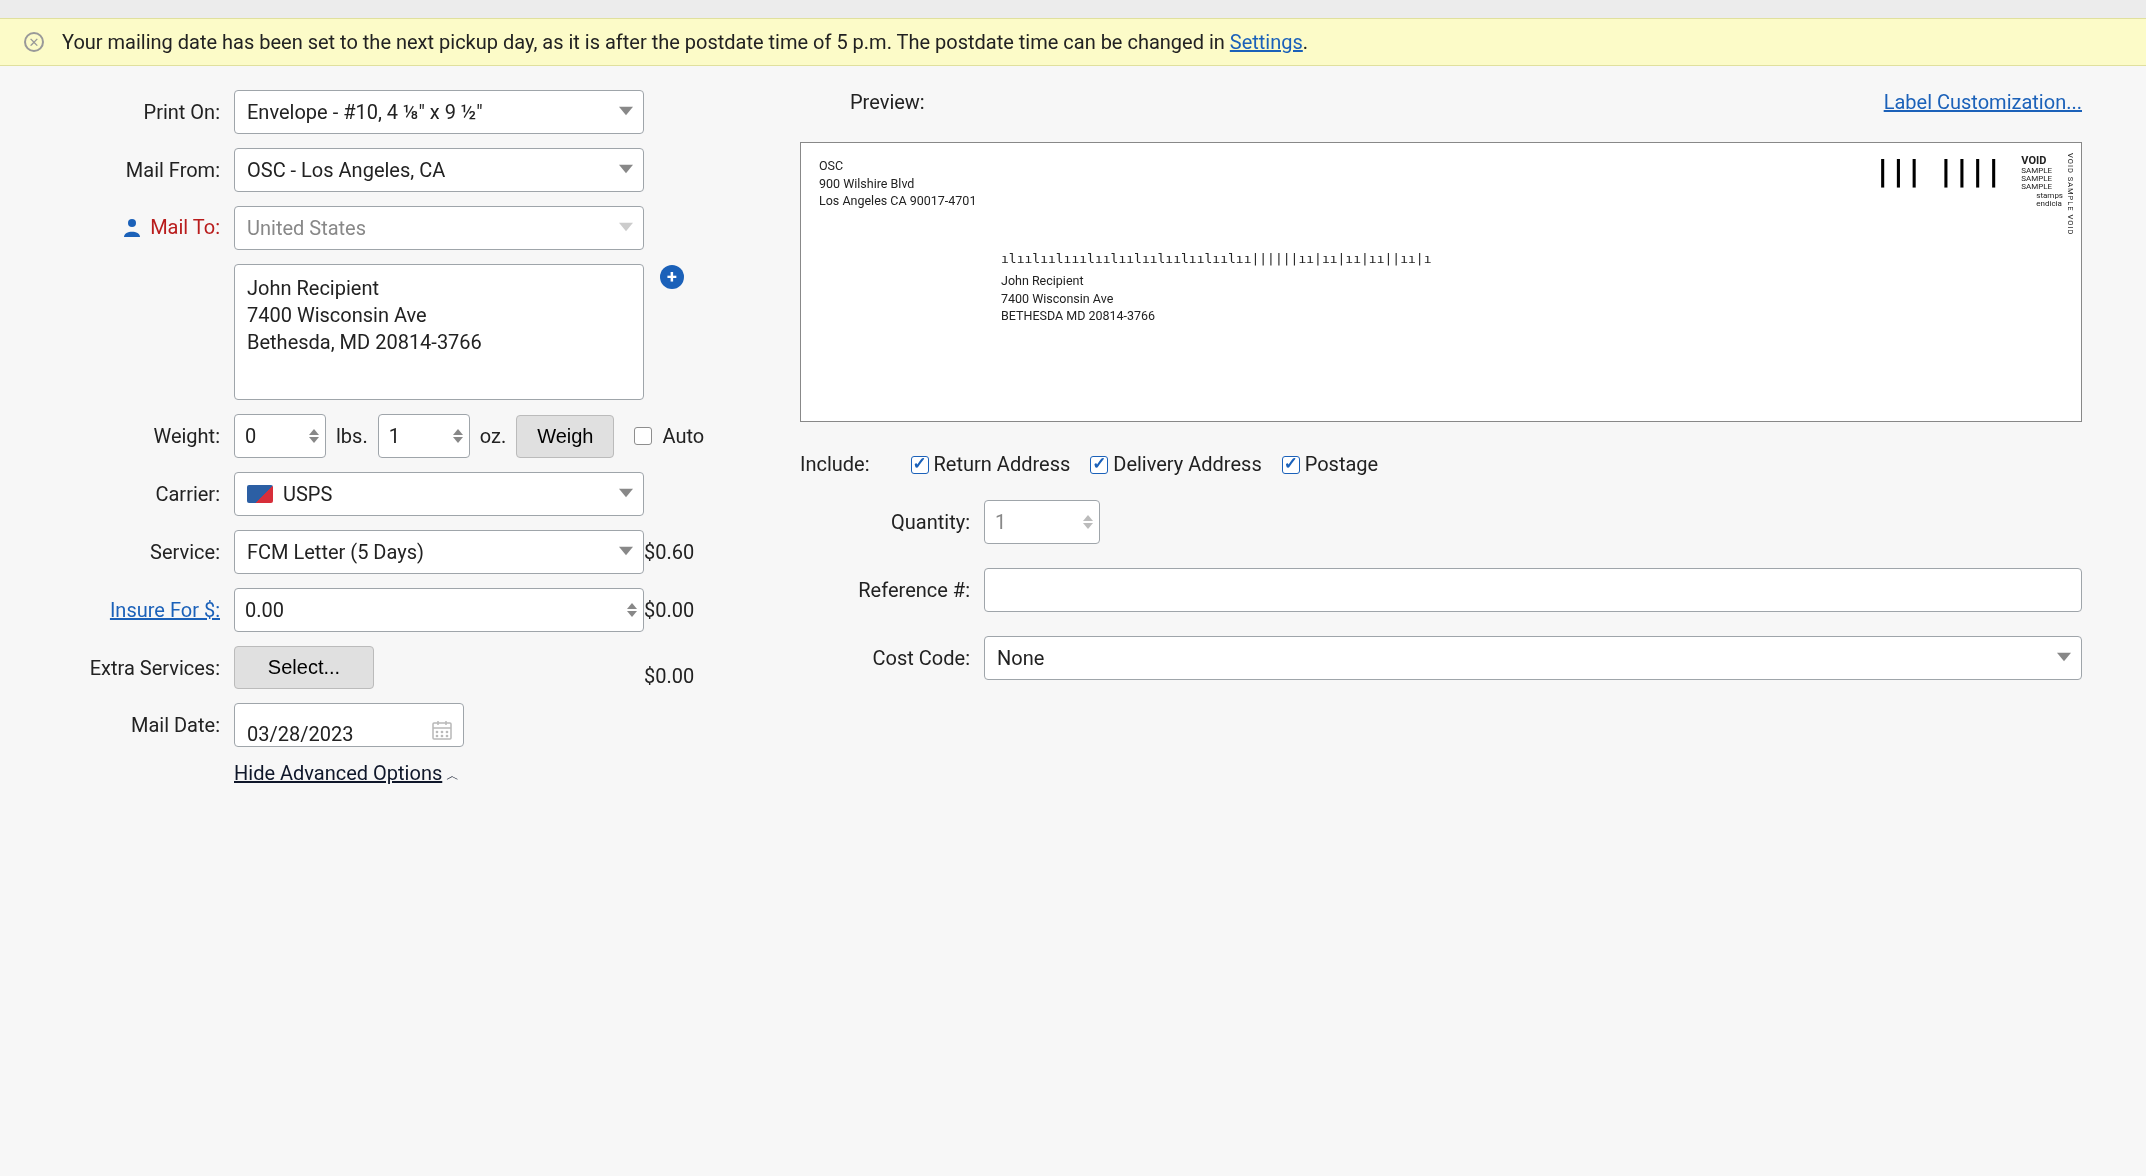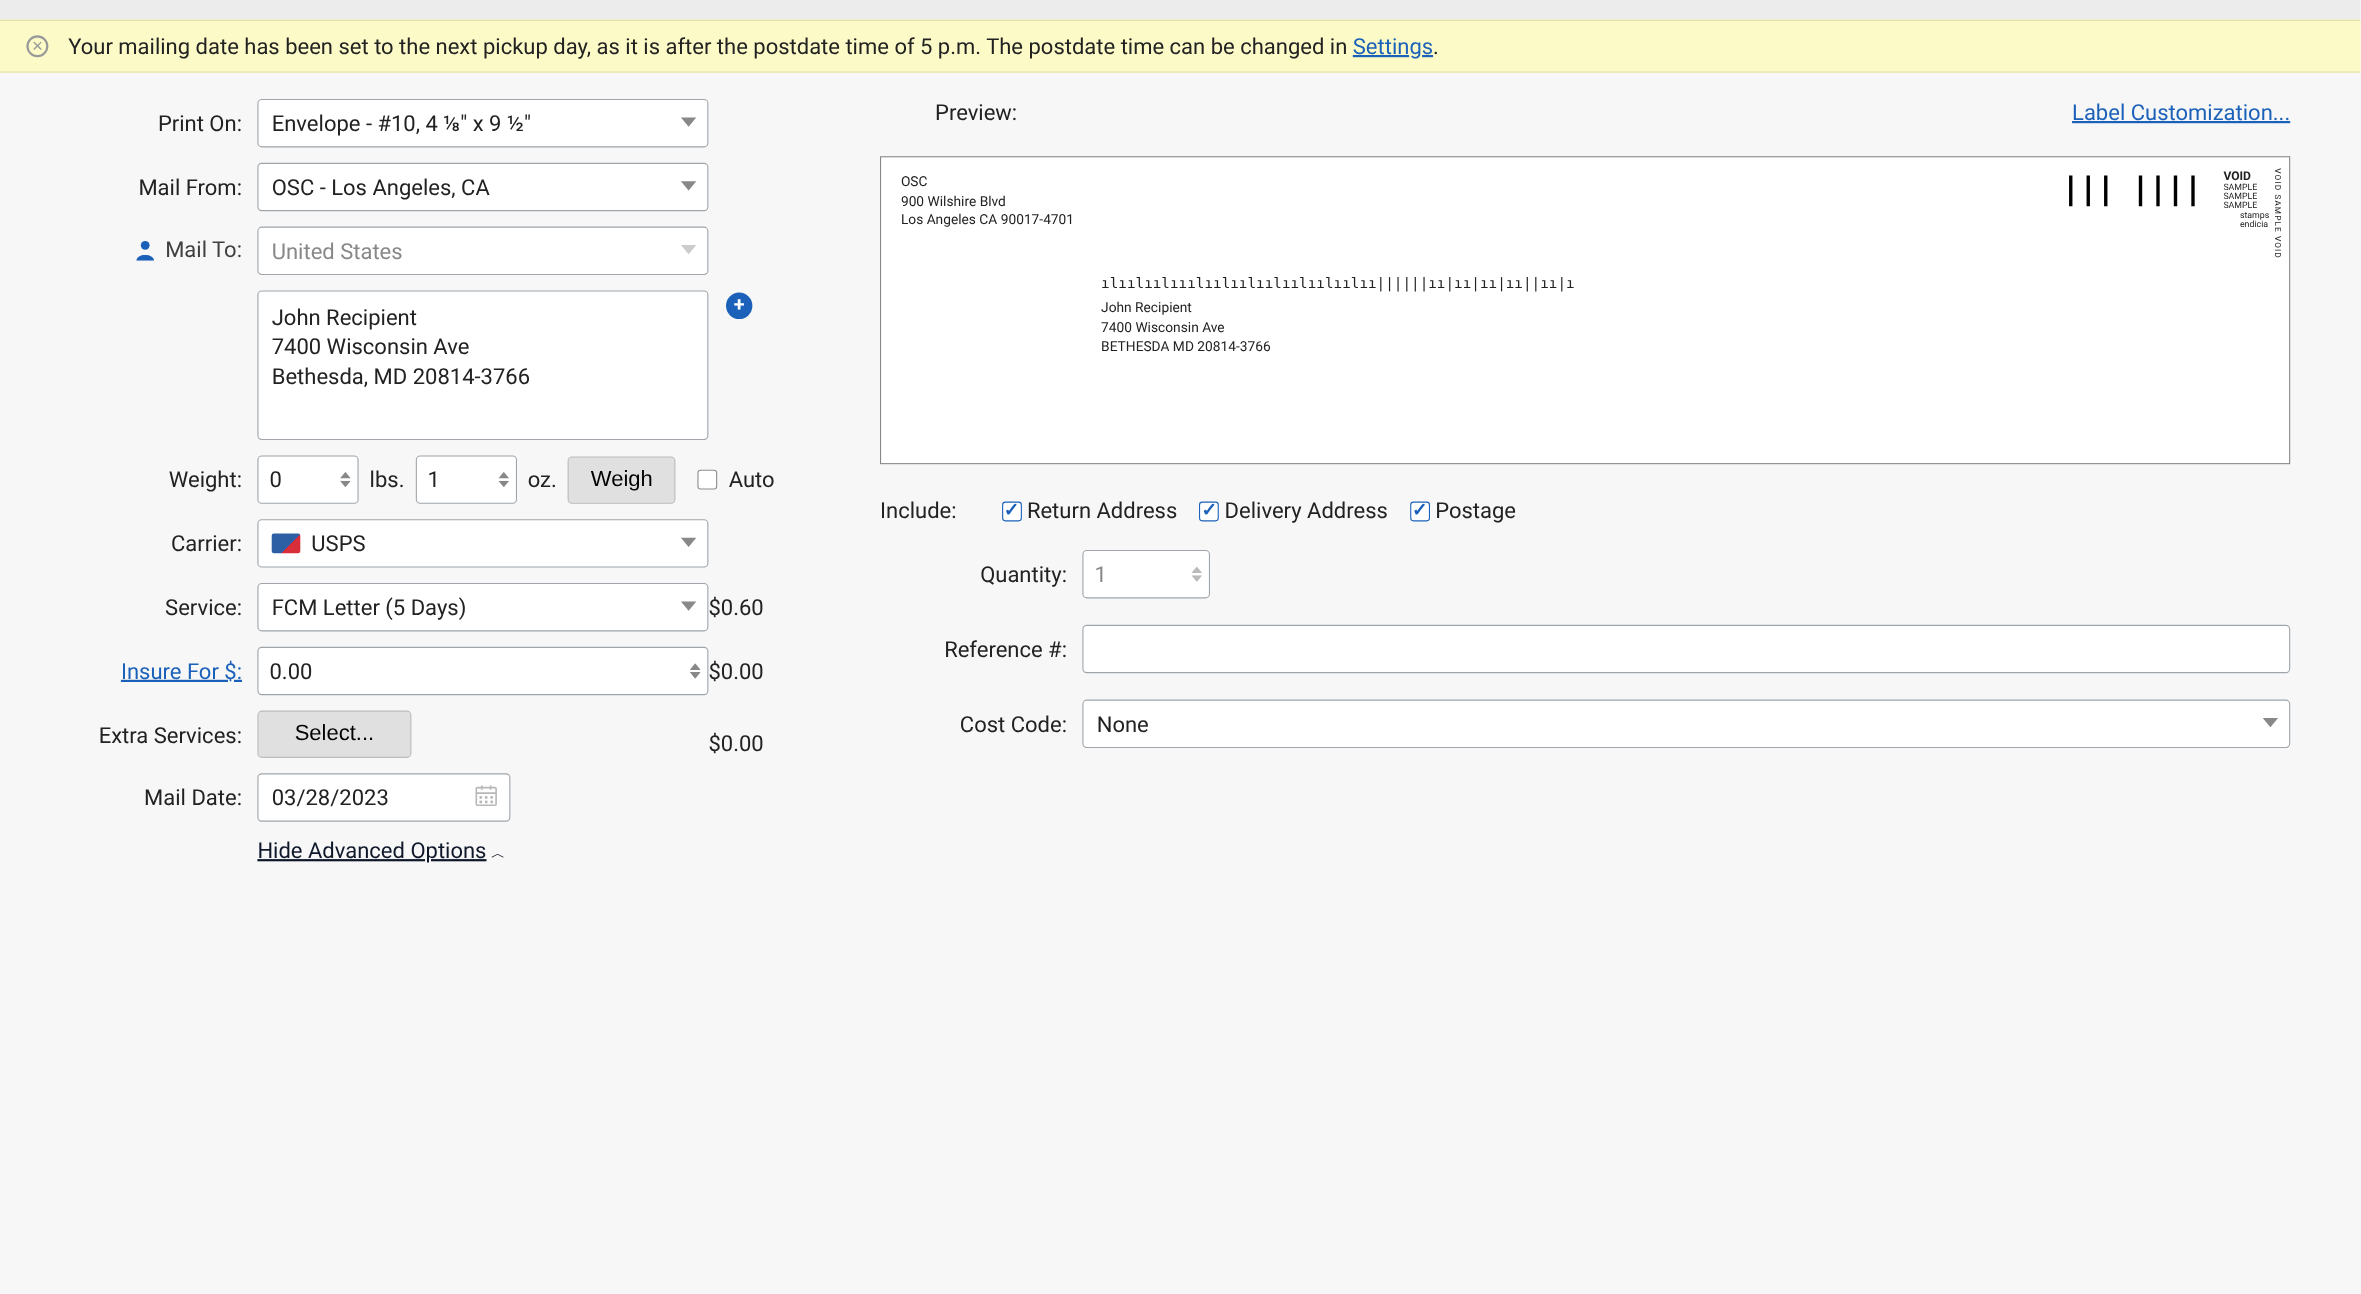--- a/index.html
+++ b/index.html
@@ -48,21 +48,21 @@
     grid-template-columns: 230px 410px 1fr;
     align-items: center;
     margin-bottom: 14px;
     column-gap: 0;
   }
   .form-row .label {
     text-align: right;
     padding-right: 14px;
     color: #222;
   }
-  .form-row .label.mail-to { color: #404040; position: relative; }
+  .form-row .label.mail-to { color: #b91c1c; position: relative; }
   .person-icon {
     color: #1B61B9;
     margin-right: 8px;
     display: inline-block;
     vertical-align: -3px;
   }
   .select, .textbox {
     width: 100%;
     height: 44px;
     border: 1px solid #9FA5AA;
@@ -173,21 +173,21 @@
     border-radius: 2px;
     margin-right: 10px;
   }
   .date-input {
     width: 230px;
     height: 44px;
     border: 1px solid #9FA5AA;
     border-radius: 4px;
     background: #fff;
     display: flex;
-    align-items: center;
+    align-items: flex-end;
     padding: 0 12px;
     position: relative;
   }
   .cal-icon {
     position: absolute;
     right: 10px;
     color: #B8B8B8;
   }
   .adv-link-row { display: grid; grid-template-columns: 230px 410px 1fr; }
   .adv-link { color: #0f172a; text-decoration: underline; cursor: pointer; }

